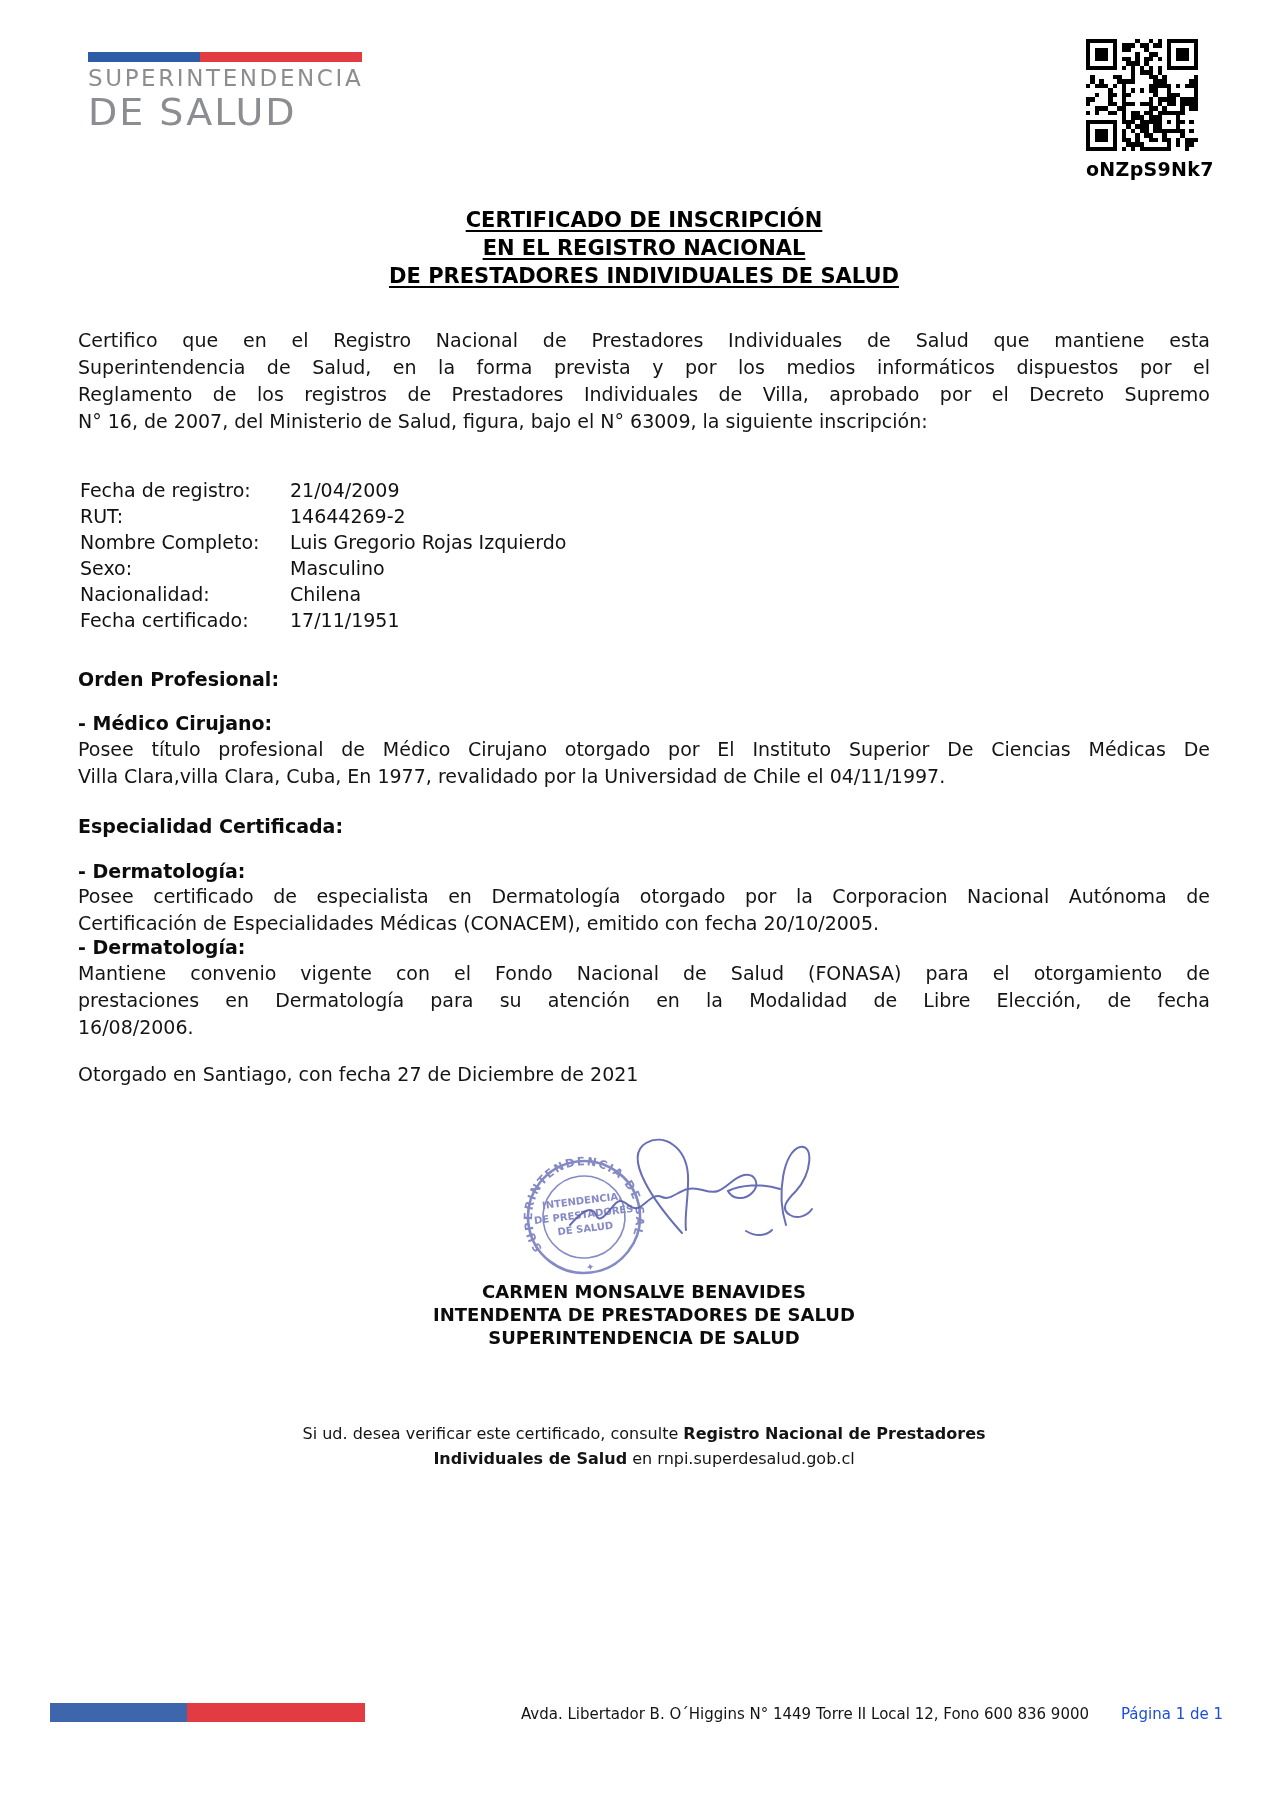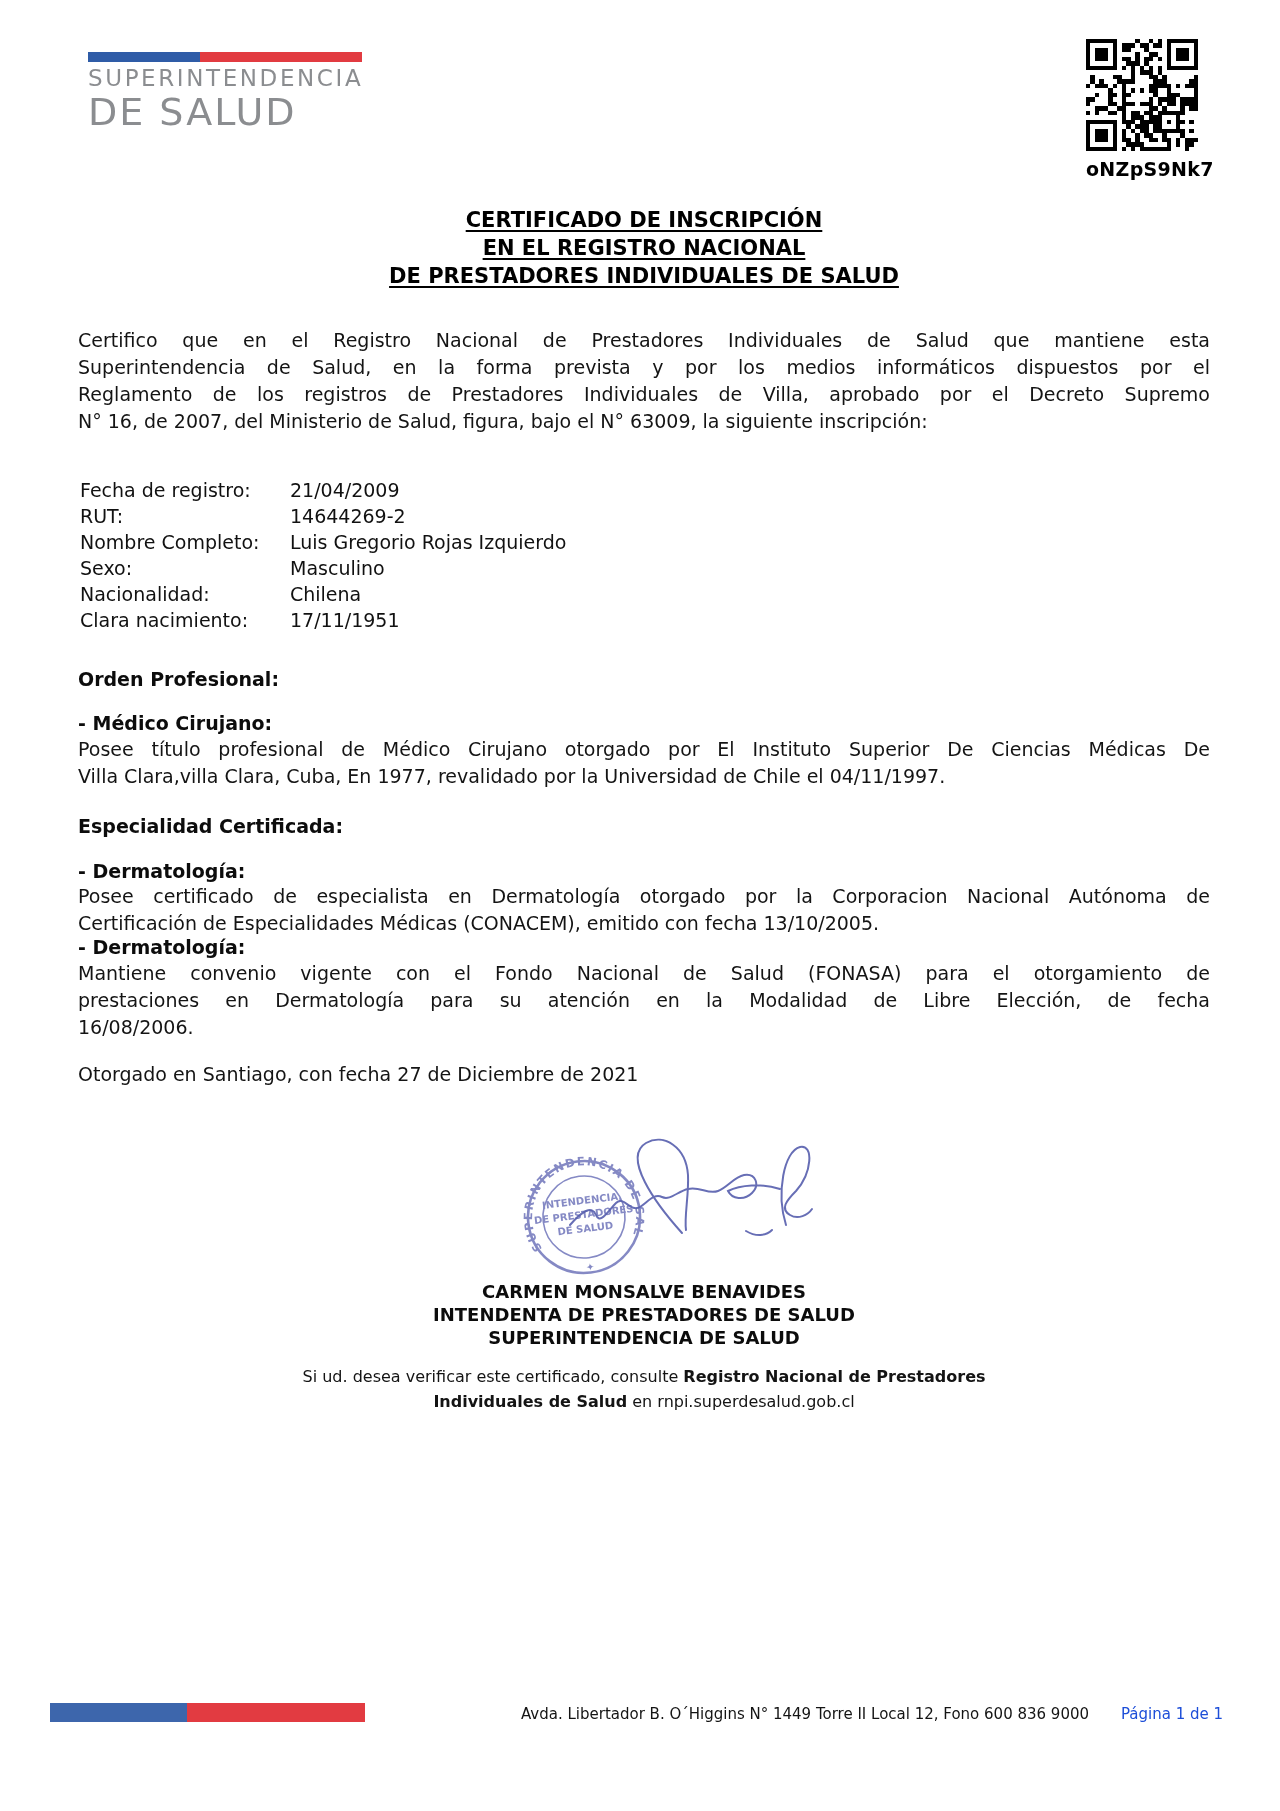--- a/index.html
+++ b/index.html
@@ -30,21 +30,21 @@
   .lline{text-align:left;}
   
   .details{position:absolute;left:80px;top:477px;font-size:19px;line-height:26px;}
   .drow{display:flex;}
   .dlabel{width:210px;}
   
   .h-bold{position:absolute;left:78px;font-size:19px;font-weight:bold;color:#0c0c0c;line-height:27px;}
   
   .signatory{position:absolute;left:78px;top:1280px;width:1132px;text-align:center;
              font-size:18px;font-weight:bold;line-height:23px;color:#0c0c0c;}
-  .verification{position:absolute;left:78px;top:1364px;width:1132px;text-align:center;
+  .verification{position:absolute;left:78px;top:1421px;width:1132px;text-align:center;
                 font-size:16px;line-height:25px;color:#141414;}
   
   .footer{position:absolute;left:0;top:1701px;width:1280px;height:30px;}
   .footer-bar{position:absolute;left:50px;top:2px;width:315px;height:19px;display:flex;}
   .footer-bar .b{height:19px;}
   .footer-address{position:absolute;left:400px;top:4px;width:810px;text-align:center;font-size:15px;color:#141414;}
   .footer-page{position:absolute;right:57px;top:4px;font-size:15px;color:#1d4ed8;}
   .stamp-wrap{position:absolute;left:450px;top:1133px;}
 </style>
 </head>
@@ -411,37 +411,37 @@
       </div>
     <div class="drow">
         <div class="dlabel">Sexo:</div>
         <div class="dvalue">Masculino</div>
       </div>
     <div class="drow">
         <div class="dlabel">Nacionalidad:</div>
         <div class="dvalue">Chilena</div>
       </div>
     <div class="drow">
-        <div class="dlabel">Clara nacimiento:</div>
+        <div class="dlabel">Fecha certificado:</div>
         <div class="dvalue">17/11/1951</div>
       </div>
   </div>
 
   <div class="h-bold" style="top:666px">Orden Profesional:</div>
   <div class="h-bold" style="top:710px">- Médico Cirujano:</div>
   <div class="para" style="top:736px">
     <div class="jline">Posee título profesional de Médico Cirujano otorgado por El Instituto Superior De Ciencias Médicas De</div>
     <div class="lline">Villa Clara,villa Clara, Cuba, En 1977, revalidado por la Universidad de Chile el 04/11/1997.</div>
   </div>
 
   <div class="h-bold" style="top:813px">Especialidad Certificada:</div>
   <div class="h-bold" style="top:858px">- Dermatología:</div>
   <div class="para" style="top:883px">
     <div class="jline">Posee certificado de especialista en Dermatología otorgado por la Corporacion Nacional Autónoma de</div>
-    <div class="lline">Certificación de Especialidades Médicas (CONACEM), emitido con fecha 13/10/2005.</div>
+    <div class="lline">Certificación de Especialidades Médicas (CONACEM), emitido con fecha 20/10/2005.</div>
   </div>
   <div class="h-bold" style="top:934px">- Dermatología:</div>
   <div class="para" style="top:960px">
     <div class="jline">Mantiene convenio vigente con el Fondo Nacional de Salud (FONASA) para el otorgamiento de</div>
     <div class="jline">prestaciones en Dermatología para su atención en la Modalidad de Libre Elección, de fecha</div>
     <div class="lline">16/08/2006.</div>
   </div>
 
   <div class="para lline" style="top:1061px">Otorgado en Santiago, con fecha 27 de Diciembre de 2021</div>
 

